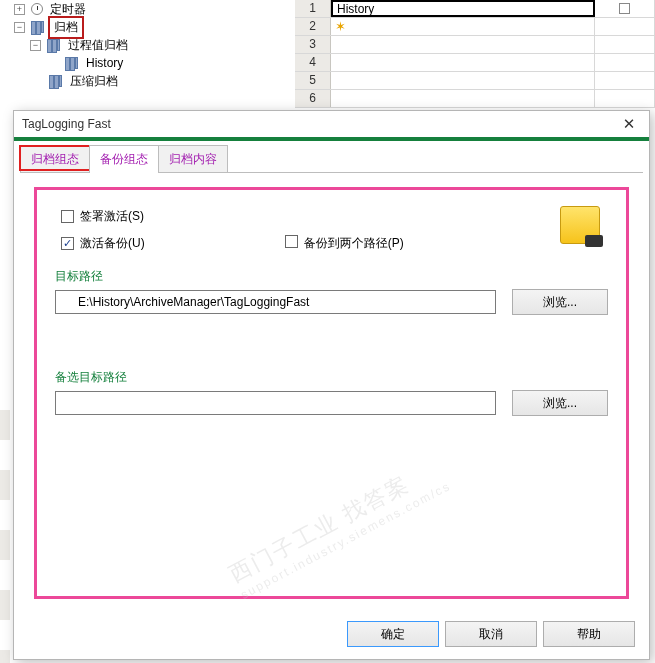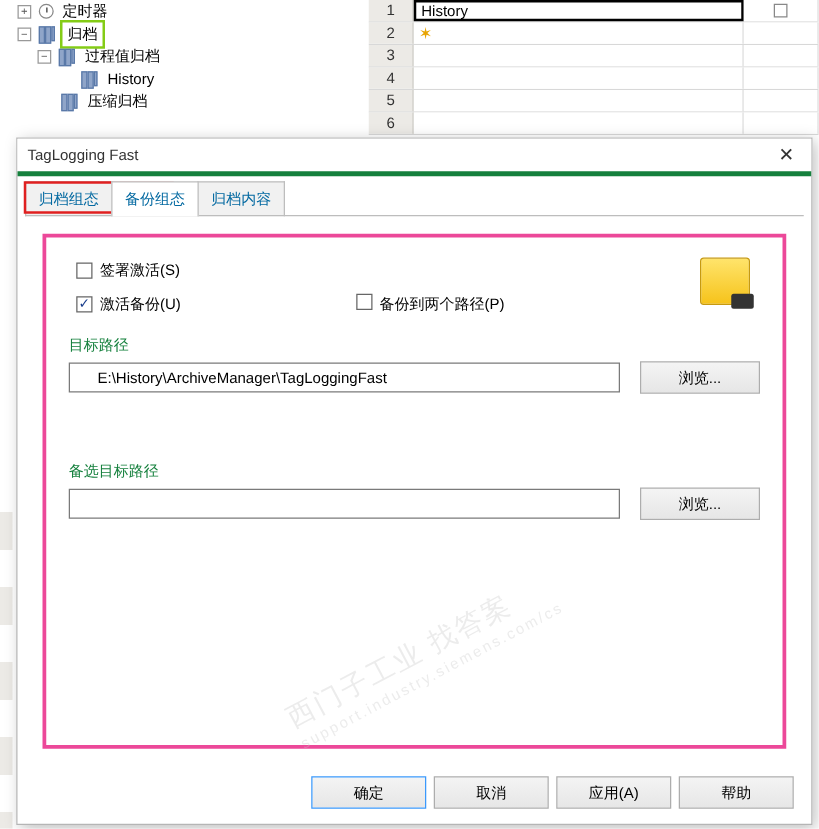--- a/index.html
+++ b/index.html
@@ -11,38 +11,38 @@
   .tree-row { display: flex; align-items: center; height: 18px; padding-left: 4px; }
   .expander { width: 11px; height: 11px; border: 1px solid #999; display: inline-flex; align-items: center; justify-content: center; font-size: 9px; line-height: 9px; margin-right: 3px; color: #555; background: #fff; }
   .tree-icon { width: 14px; height: 12px; margin: 0 3px; display: inline-block; }
   .book-icon { position: relative; width: 14px; height: 12px; }
   .book-icon::before, .book-icon::after { content: ""; position: absolute; top: 0; width: 3px; height: 12px; background: #8fa5c9; border: 1px solid #5a79a8; }
   .book-icon::before { left: 0; } .book-icon::after { left: 5px; }
   .book3 { position: absolute; left: 10px; top: 0; width: 3px; height: 12px; background: #8fa5c9; border: 1px solid #5a79a8; }
   .timer-icon { width: 12px; height: 12px; border: 1px solid #888; border-radius: 50%; position: relative; background: #fff; }
   .timer-icon::after { content: ""; position: absolute; left: 5px; top: 2px; width: 1px; height: 4px; background: #333; }
   .tree-label { padding: 1px 4px; }
-  .hl-red { border: 2px solid #84cc16; }
+  .hl-red { border: 2px solid #b91c1c; }
 
   .grid { position: absolute; left: 295px; top: 0; right: 0; }
   .grid-row { display: flex; height: 18px; border-bottom: 1px solid #d8d8d8; }
   .grid-hdr { width: 36px; background: #eceae6; border-right: 1px solid #c8c6c0; text-align: center; line-height: 17px; color: #333; }
   .grid-cell { flex: 1; border-right: 1px solid #d8d8d8; padding: 0 4px; line-height: 17px; background: #fff; }
   .grid-cell.sel { border: 2px solid #000; line-height: 14px; }
   .grid-tail { width: 60px; background:#fff; border-right:1px solid #d8d8d8; display:flex; align-items:center; justify-content:center; }
   .chk { width: 11px; height: 11px; border: 1px solid #888; background: #fff; }
   .star { color: #e8a400; font-size: 13px; }
 
   
   .dialog { position: absolute; left: 13px; top: 110px; width: 637px; height: 550px; background: #fff; border: 1px solid #b5b5b5; box-shadow: 3px 3px 12px rgba(0,0,0,0.25); }
   .titlebar { height: 30px; display: flex; align-items: center; padding: 0 8px; border-bottom: 4px solid #15803d; background: #fff; }
   .title { flex: 1; color: #333; }
   .close { width: 24px; height: 24px; display: flex; align-items: center; justify-content: center; font-size: 15px; color: #333; }
   .tabs { display: flex; align-items: flex-end; padding: 6px 6px 0 6px; height: 32px; position: relative; }
-  .tab { padding: 5px 10px; border: 1px solid #bdbdbd; border-bottom: none; background: #f1f1f1; color: #0369a1; margin-right: -1px; position: relative; }
+  .tab { padding: 5px 10px; border: 1px solid #bdbdbd; border-bottom: none; background: #f1f1f1; color: #a21caf; margin-right: -1px; position: relative; }
   .tab.active { background: #fff; z-index: 2; }
   .tab-underline { position: absolute; left: 6px; right: 6px; bottom: 0; height: 1px; background: #bdbdbd; }
   .tabs-hl { position: absolute; left: 5px; top: 4px; width: 120px; height: 26px; border: 2px solid #e02020; pointer-events: none; }
 
   .panel { position: absolute; left: 20px; right: 20px; top: 76px; bottom: 60px; border: 3px solid #ec4899; padding: 18px 18px; }
   .row { display: flex; align-items: center; margin-bottom: 10px; }
   .checkbox { width: 13px; height: 13px; border: 1px solid #666; margin-right: 6px; display: inline-flex; align-items: center; justify-content: center; background: #fff; }
   .check-mark { font-size: 11px; line-height: 11px; color: #1a3e8c; }
   .big-icon { position: absolute; right: 26px; top: 16px; width: 40px; height: 38px; background: linear-gradient(#ffe46b,#f6c31b); border: 1px solid #c79a10; border-radius: 3px; }
   .big-icon::after { content: ""; position: absolute; right: -4px; bottom: -4px; width: 18px; height: 12px; background: #333; border-radius: 2px; }
@@ -184,16 +184,15 @@
 
     <div class="wm">
       <div class="cn">西门子工业   找答案</div>
       <div>support.industry.siemens.com/cs</div>
     </div>
   </div>
 
   <div class="dlg-buttons">
     <div class="dlg-btn primary">确定</div>
     <div class="dlg-btn">取消</div>
-    <div class="dlg-btn">应用(A)</div>
     <div class="dlg-btn">帮助</div>
   </div>
 </div>
 
 </body></html>

